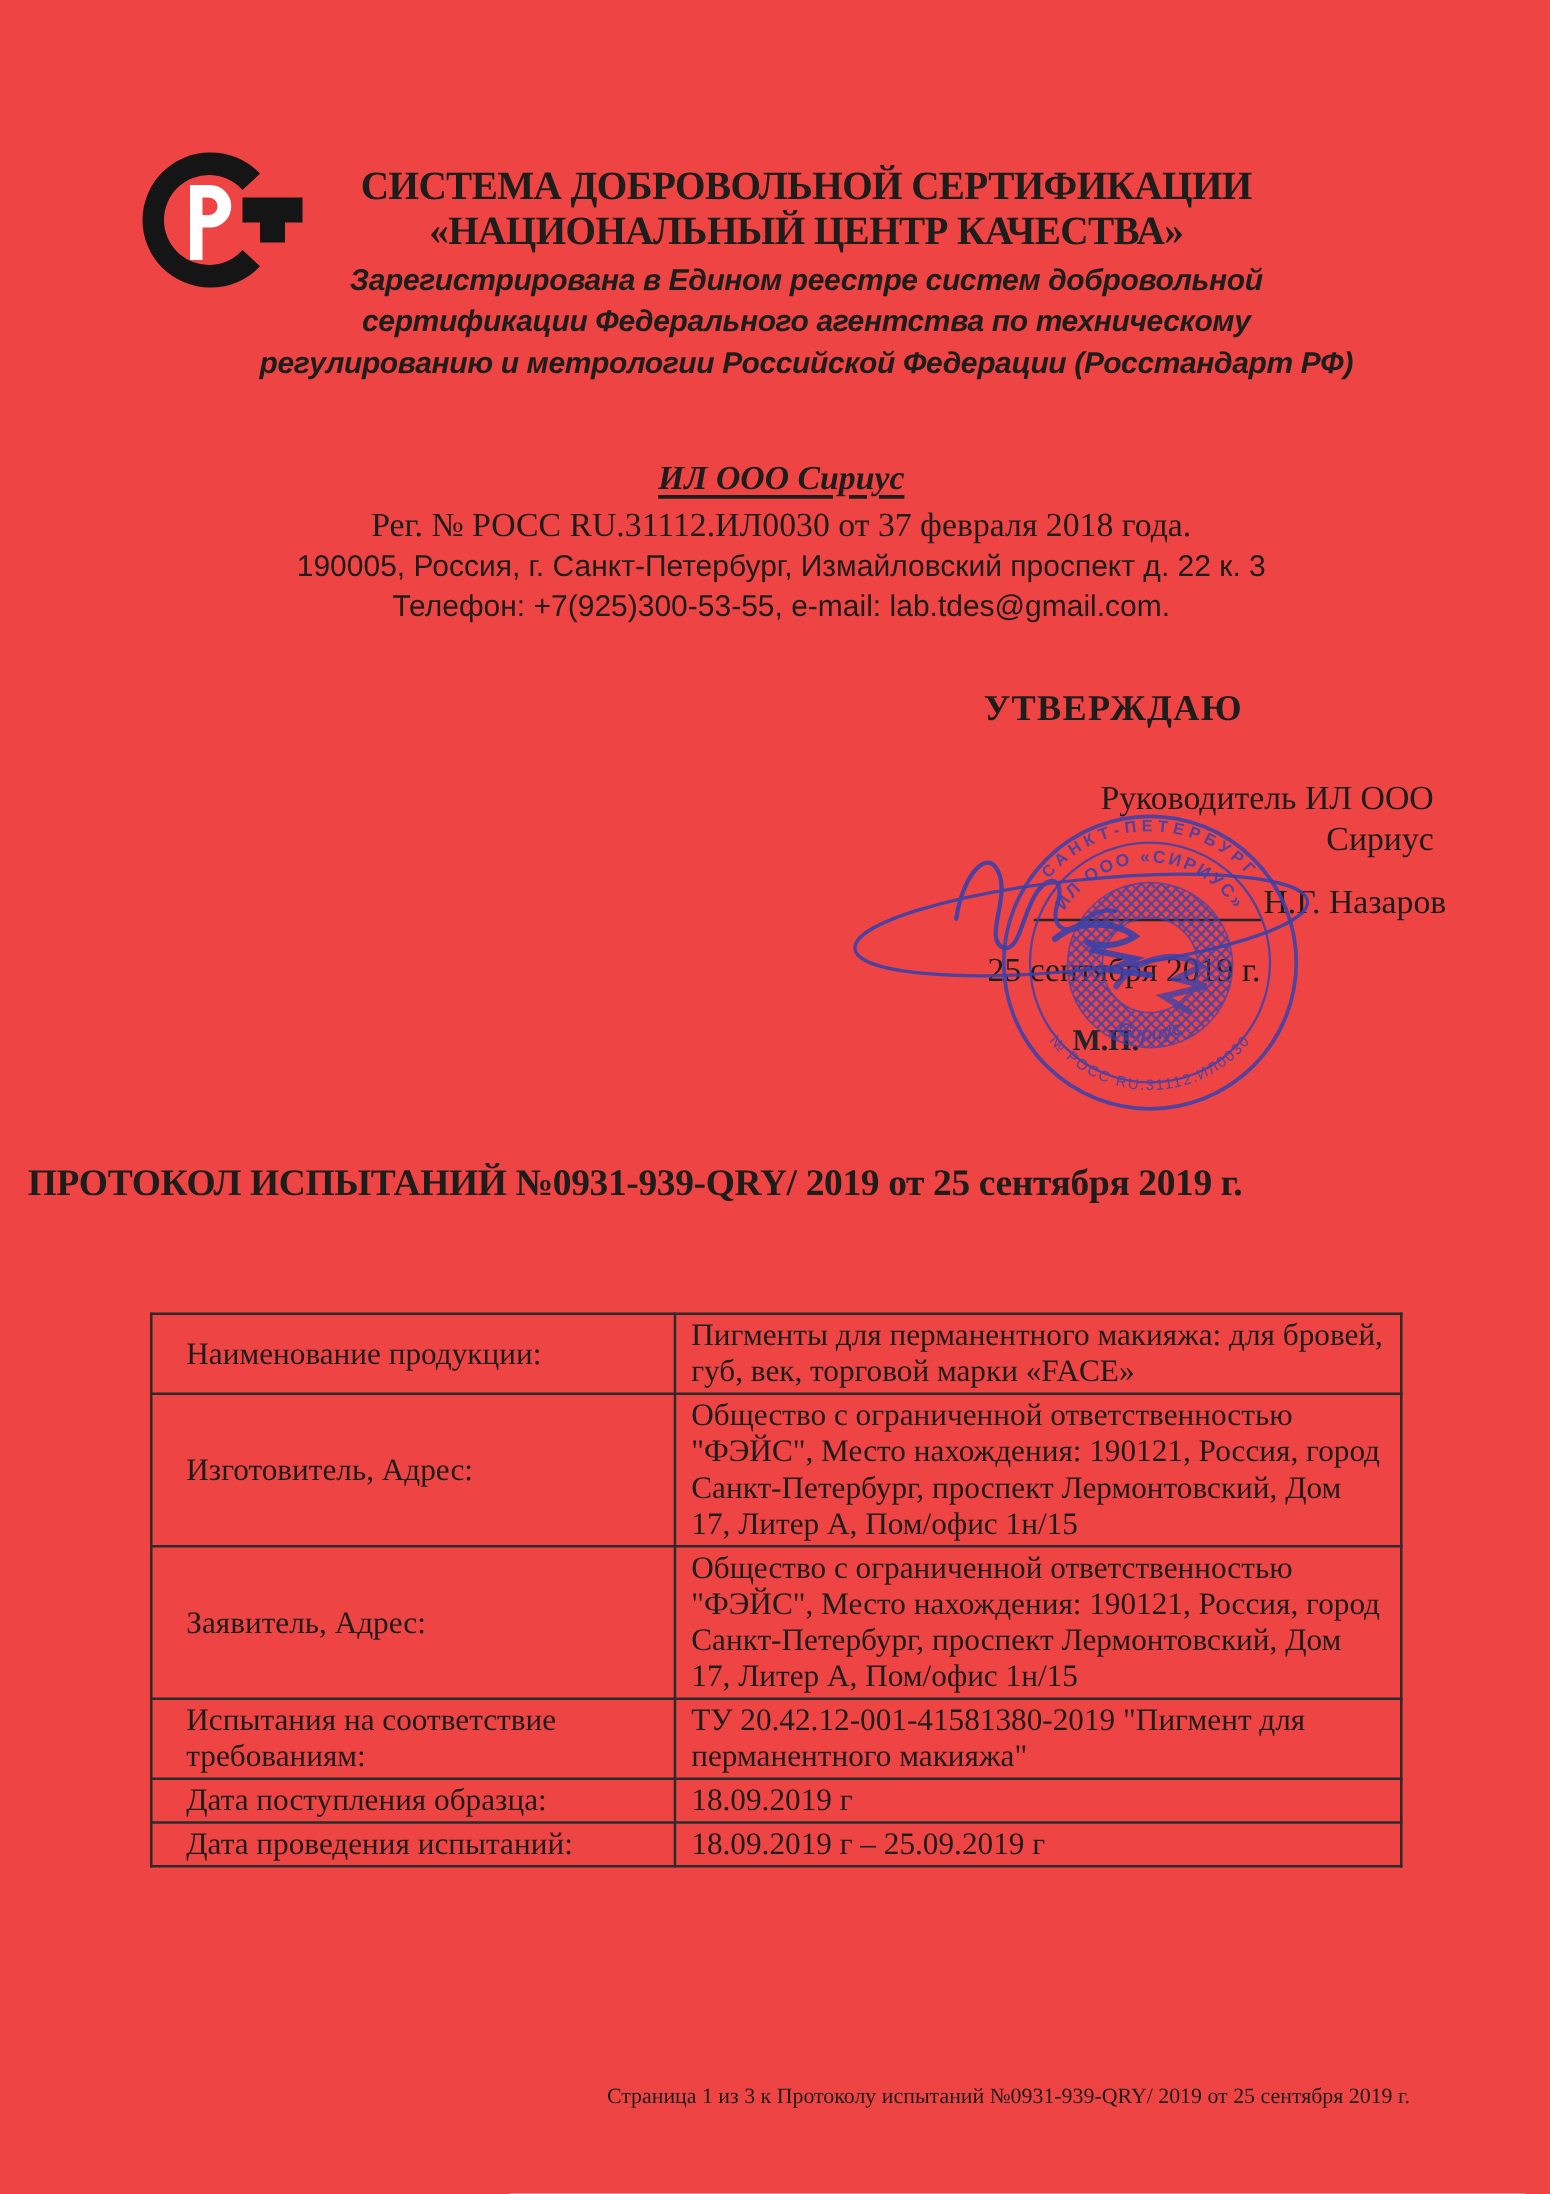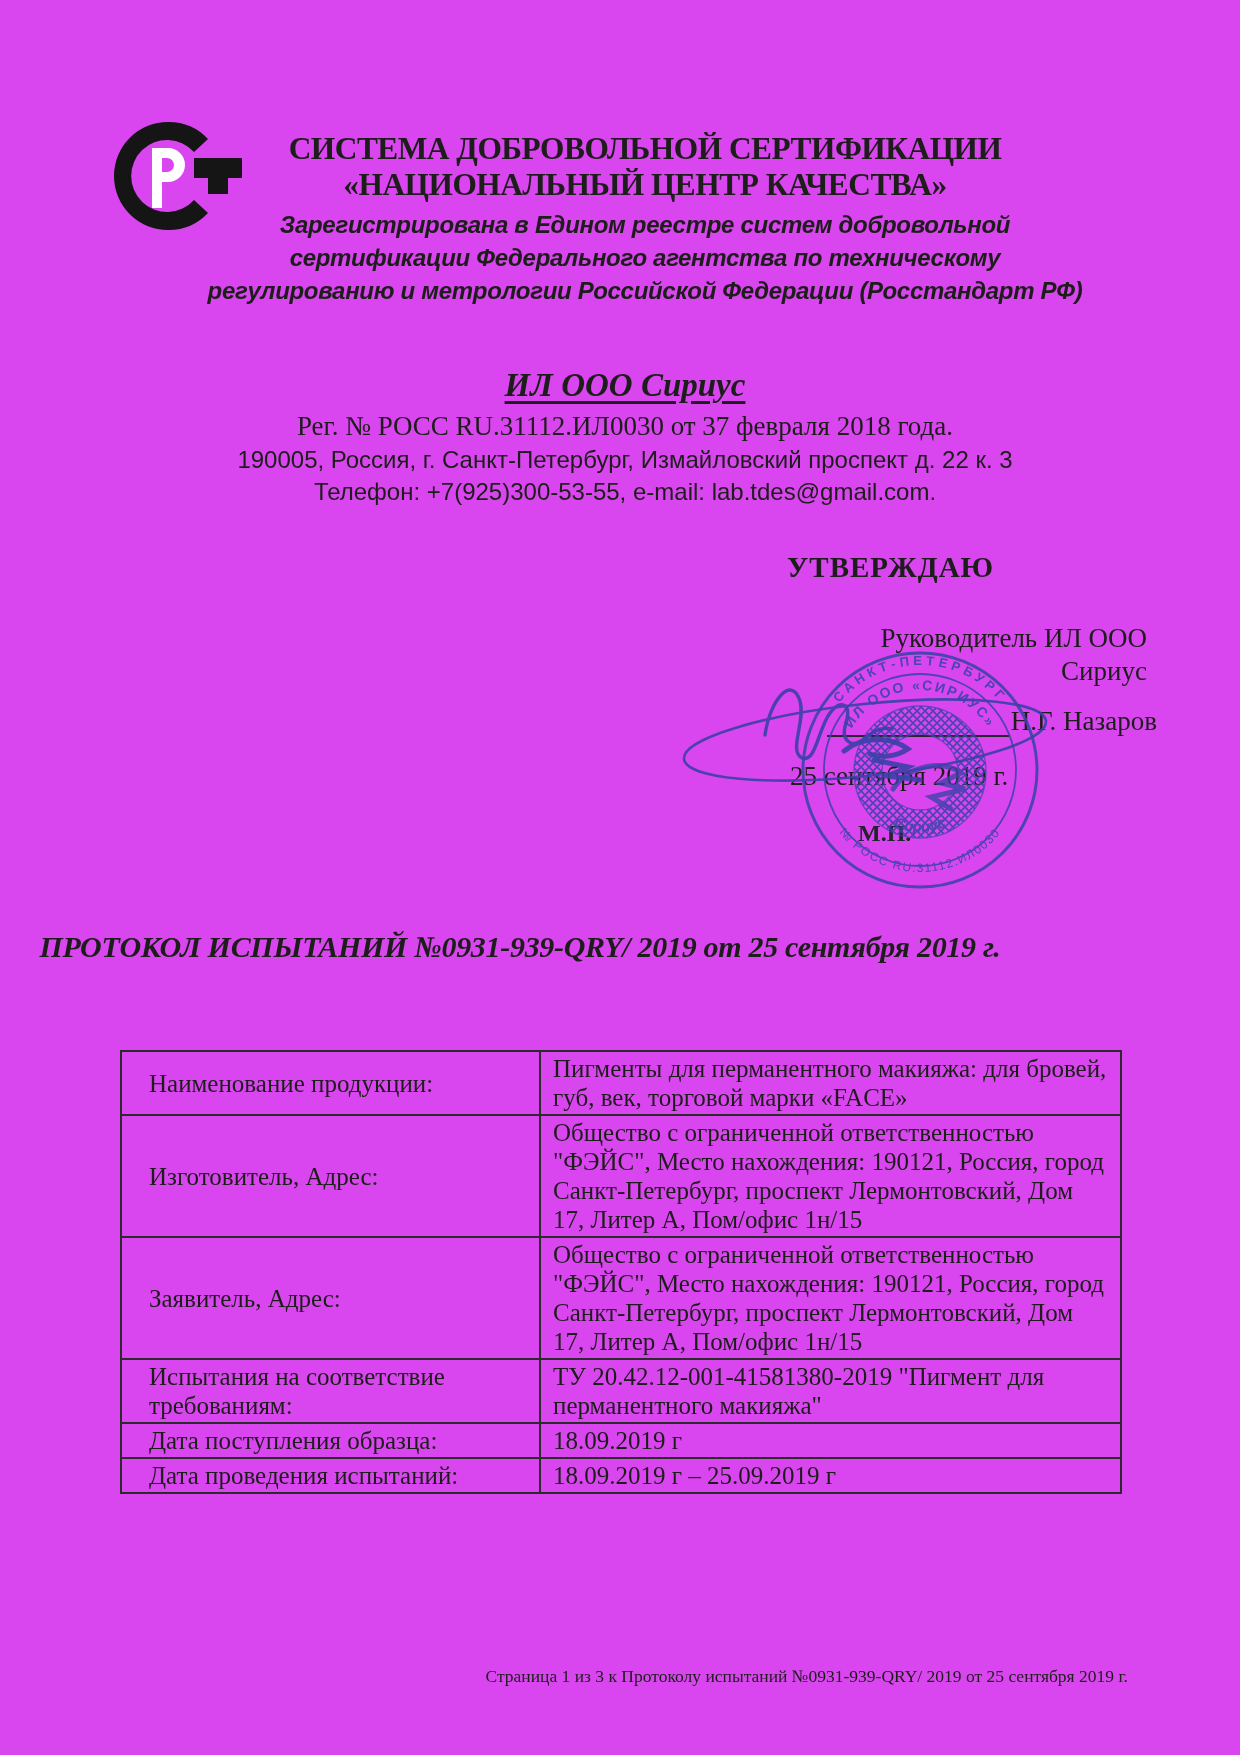--- a/index.html
+++ b/index.html
@@ -1,50 +1,50 @@
 <!DOCTYPE html>
 <html lang="ru"><head>
 <meta charset="utf-8">
 <style>
   html,body{margin:0;padding:0;background:#ffffff;}
   .page{
     position:relative;
     width:1240px;height:1755px;
-    background:#d946ef;
+    background:#ef4444;
     font-family:"Liberation Serif", serif;
     color:#1d1d1b;
     overflow:hidden;
   }
   
   .logo{position:absolute;left:106px;top:118px;width:140px;height:122px;}
   .header-text{position:absolute;left:150px;top:130px;width:990px;text-align:center;}
   .ht1{font-size:32px;font-weight:bold;letter-spacing:-0.5px;line-height:36px;
        font-family:"Liberation Serif",serif;transform:scaleX(0.98);}
   .ht2{font-size:24px;font-weight:bold;font-style:italic;line-height:33px;
        font-family:"Liberation Sans",sans-serif;letter-spacing:-0.3px;}
   .ht2.first{margin-top:6px;}
   
   .lab{position:absolute;left:110px;top:367px;width:1030px;text-align:center;}
-  .lab-name{font-size:33px;font-weight:bold;font-style:italic;
+  .lab-name{font-size:27px;font-weight:bold;font-style:italic;
             text-decoration:underline;text-decoration-thickness:2.5px;text-underline-offset:5px;}
   .lab-reg{font-size:27px;margin-top:7px;}
   .lab-addr{font-family:"Liberation Sans",sans-serif;font-size:24px;margin-top:4px;}
   .lab-phone{font-family:Liberation Sans, sans-serif;font-size:24px;margin-top:4px;}
   
   .approve{position:absolute;left:787px;top:551px;font-size:29px;font-weight:bold;letter-spacing:1px;}
   .head-block{position:absolute;right:93px;top:622px;text-align:right;font-size:27px;line-height:33px;}
   .sig-row{position:absolute;right:83px;top:706px;width:330px;display:flex;align-items:flex-end;font-size:27px;}
   .sig-line{flex:1;border-bottom:2px solid #26262a;height:26px;margin-right:2px;}
   .sig-date{position:absolute;left:790px;top:761px;font-size:27px;}
   .mp{position:absolute;left:858px;top:820px;font-size:24px;font-weight:bold;color:#23232e;}
   .stamp{position:absolute;left:793px;top:643px;pointer-events:none;}
   .signature{position:absolute;left:640px;top:663px;pointer-events:none;}
   
   .protocol-title{position:absolute;left:0;top:930px;width:1016px;text-align:center;
-                  font-size:30px;font-weight:bold;font-style:italic;letter-spacing:-0.3px;padding-left:12px;}
+                  font-size:30px;font-weight:bold;letter-spacing:-0.3px;}
   
   table.main{position:absolute;left:120px;top:1050px;width:1002px;
              border-collapse:collapse;table-layout:fixed;}
   table.main td{border:2px solid #2b2b2b;font-size:25px;line-height:29px;
                 padding:2px 10px 2px 12px;vertical-align:top;}
   table.main td.lbl{width:380px;font-weight:normal;vertical-align:middle;padding-left:27px;}
   
   .footer{position:absolute;right:112px;top:1666px;font-size:17.5px;text-align:center;}
 </style>
 </head>

